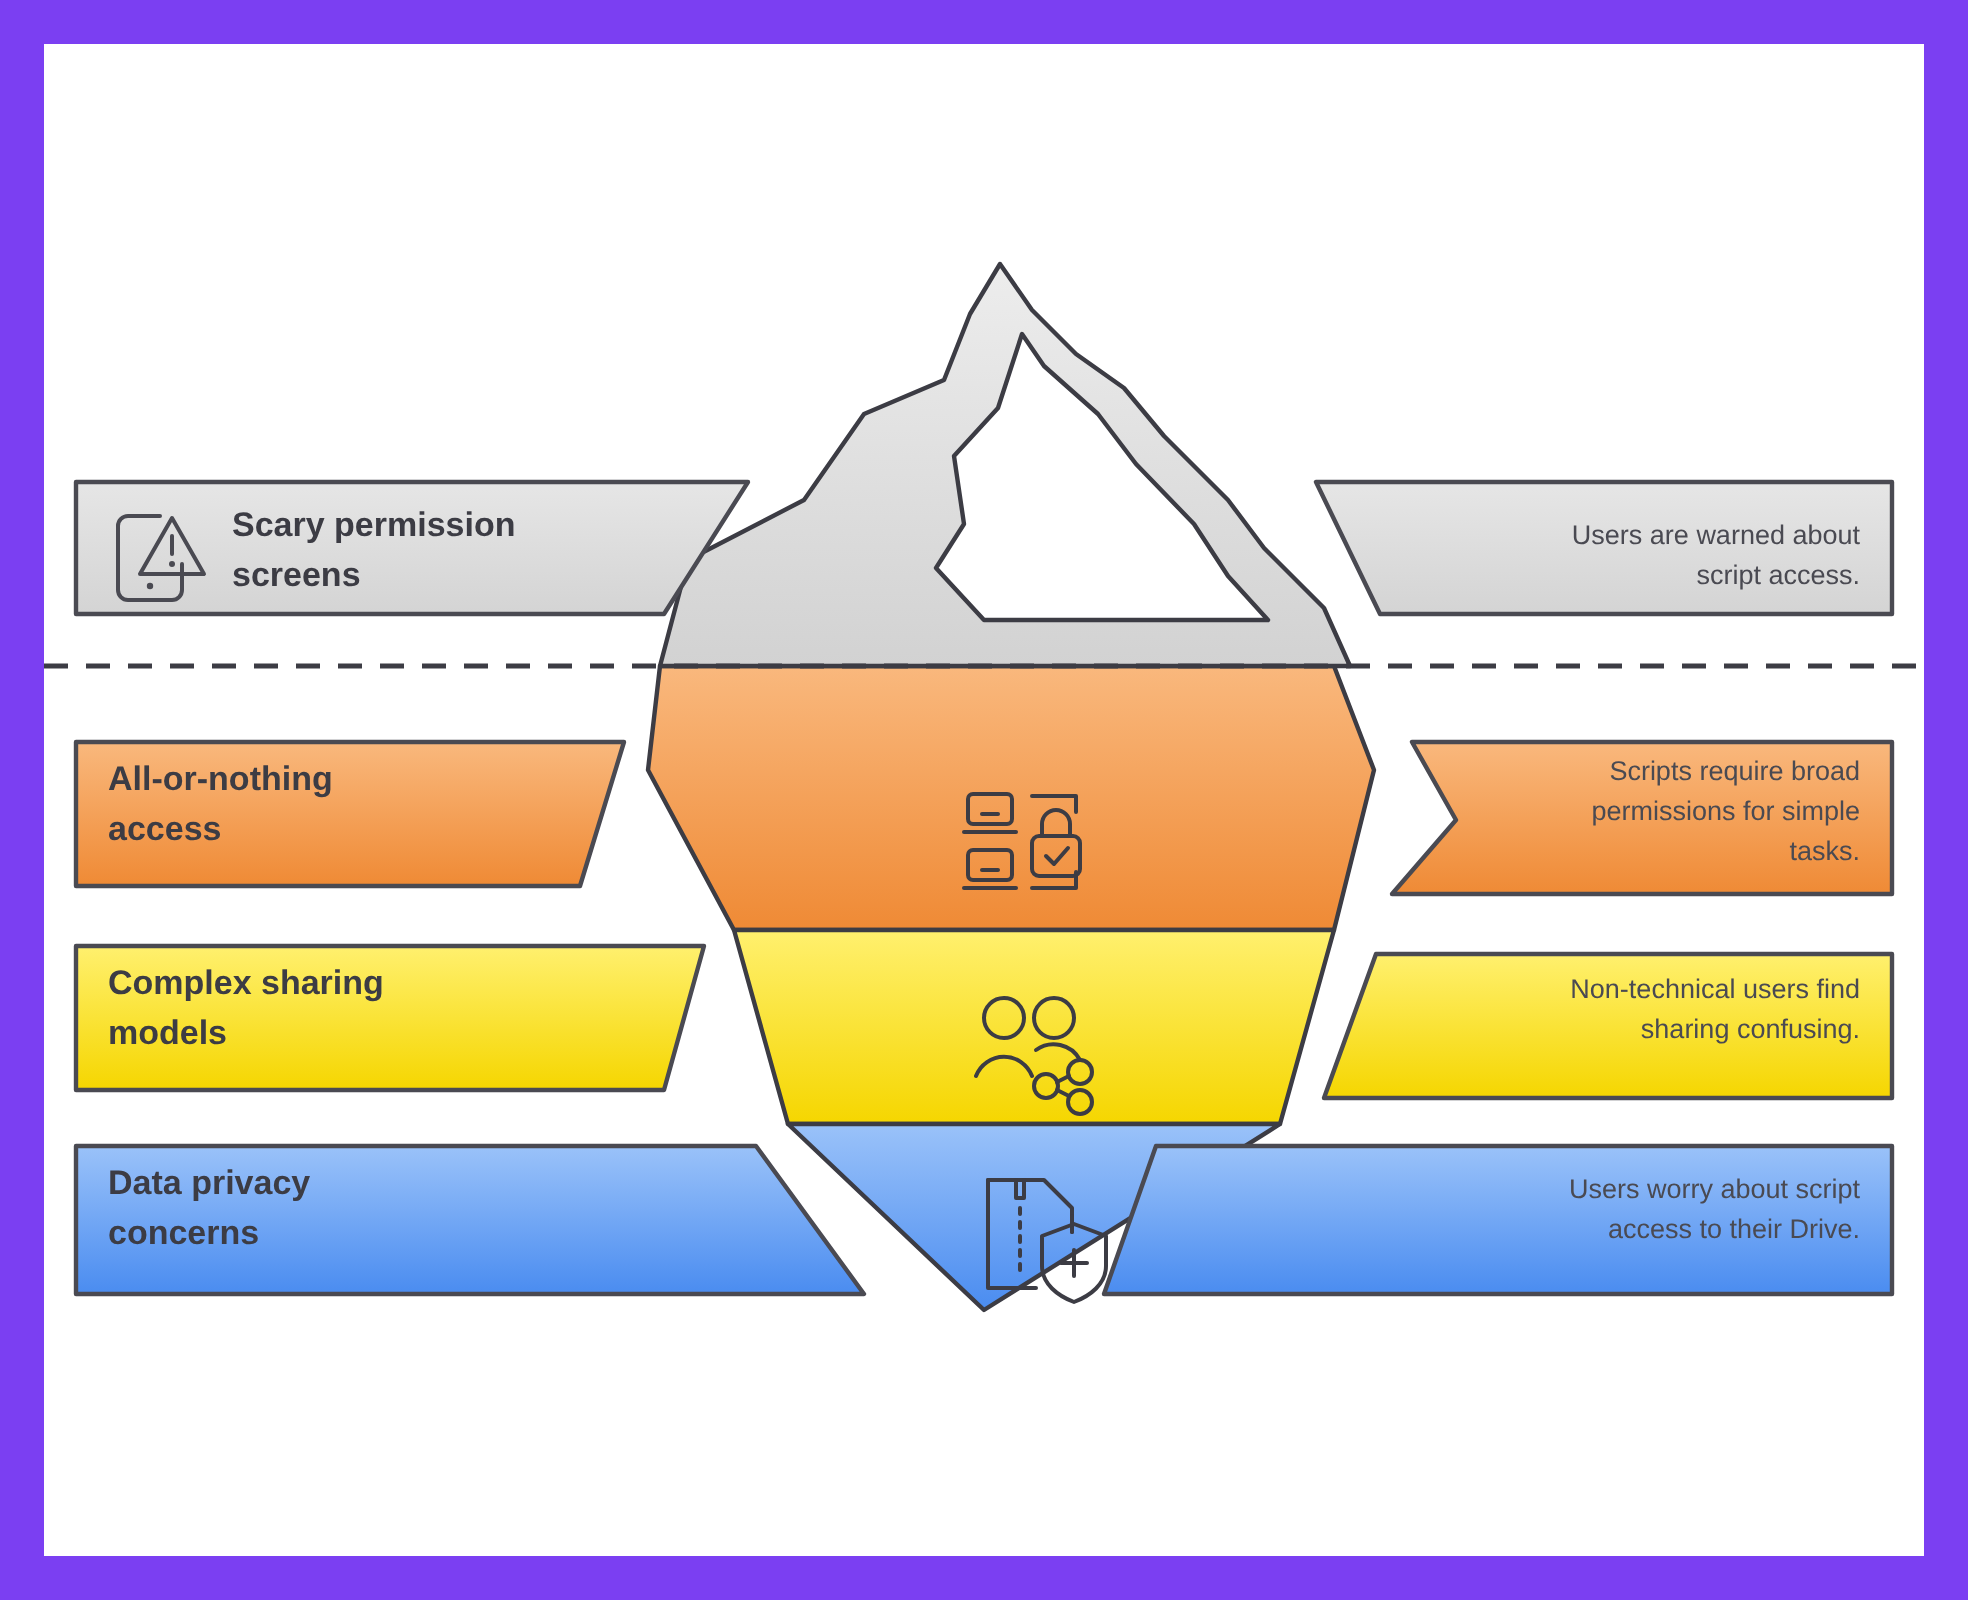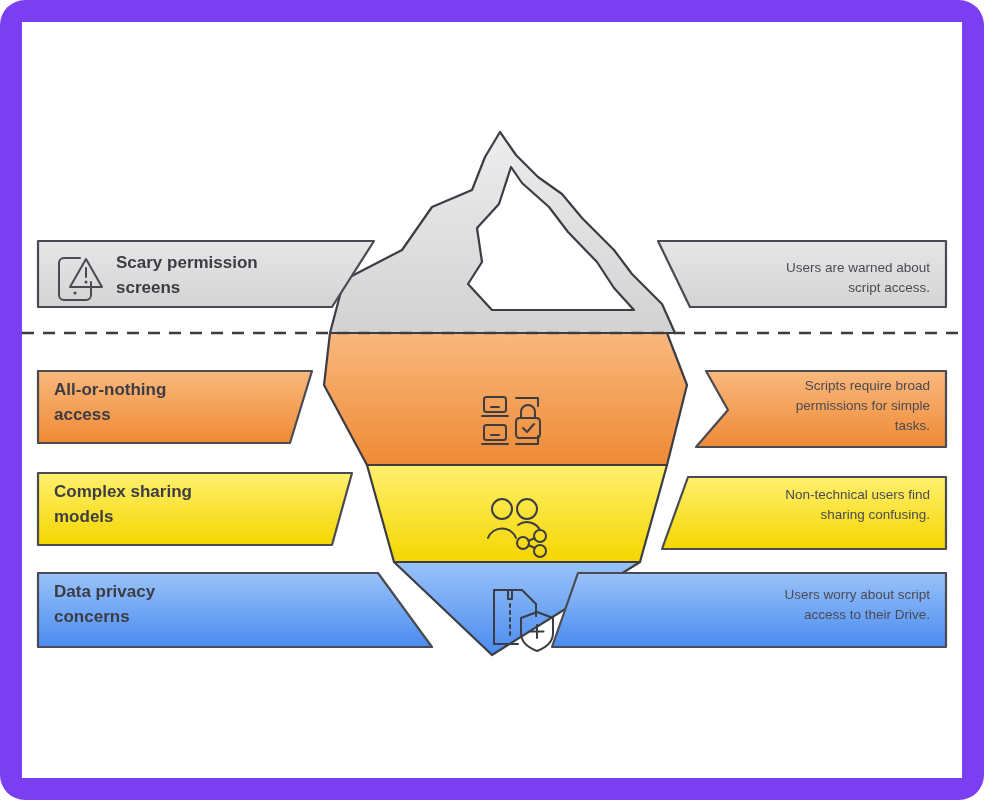--- a/index.html
+++ b/index.html
@@ -14,21 +14,20 @@
     overflow: hidden;
     font-family: "Liberation Sans", sans-serif;
   }
   #frame {
     position: relative;
     width: 984px;
     height: 800px;
     box-sizing: border-box;
     background: #7b3ff2;
     padding: 0;
-    border-radius: 25px;
   }
   #canvas {
     position: absolute;
     left: 22px;
     top: 22px;
     width: 940px;
     height: 756px;
     background: #ffffff;
     overflow: hidden;
   }

